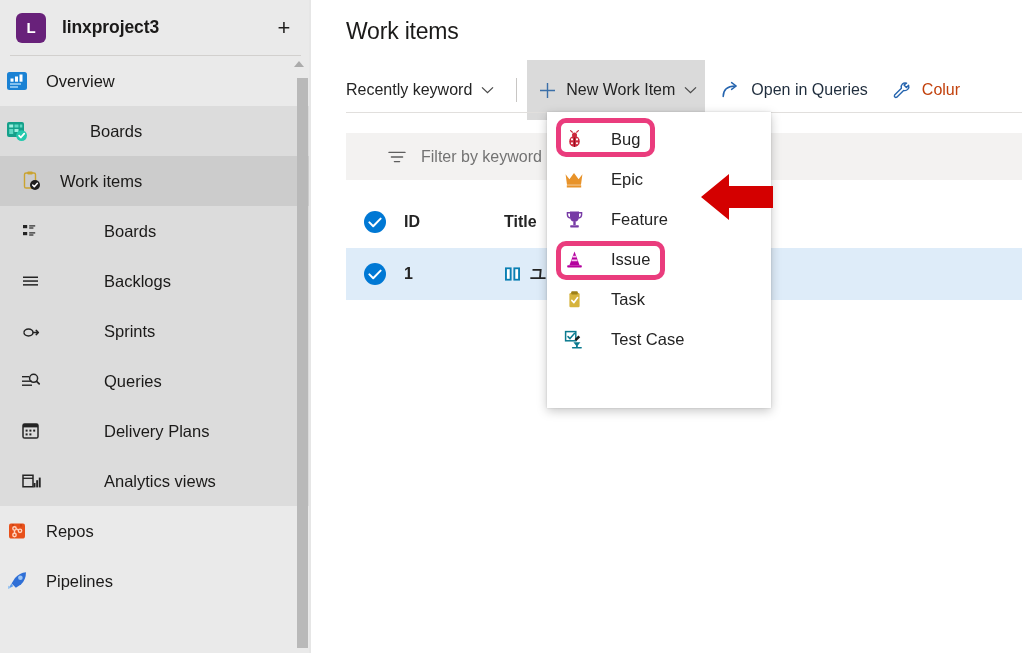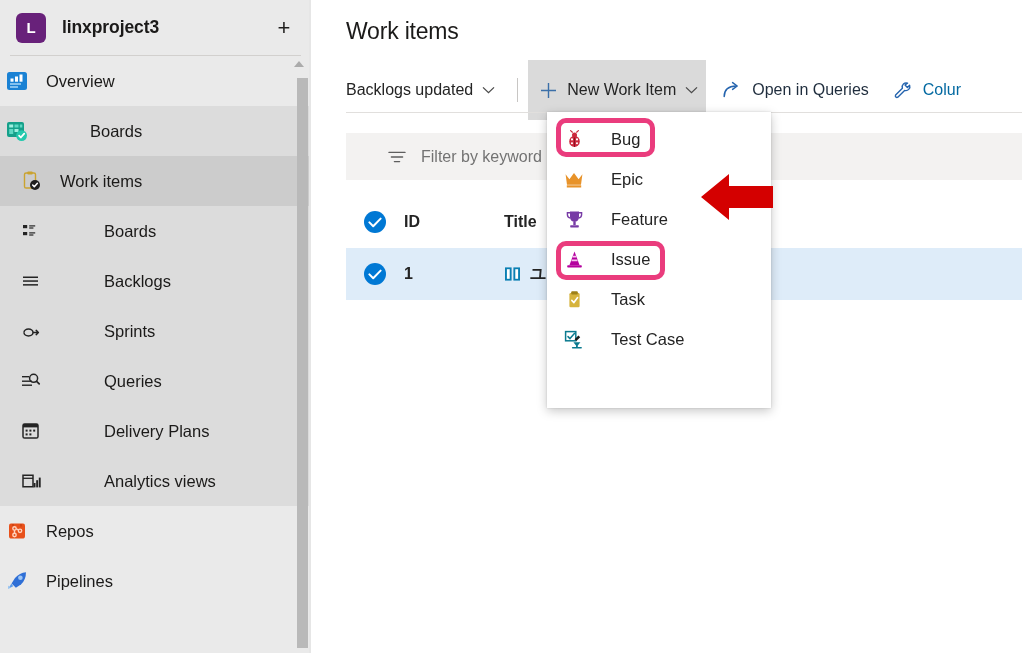--- a/index.html
+++ b/index.html
@@ -115,21 +115,21 @@
   #btn-recently-updated { padding-left: 0; }
   #toolbar-divider {
     width: 1px; height: 24px; background: #c8c6c4; margin: 0 10px 0 12px;
   }
   #btn-new-work-item {
     background: #dadada;
     height: 60px;
     padding: 0 8px 0 12px;
   }
   #btn-open-in-queries { color: #1f2d3d; margin-left: 6px; }
-  #btn-column-options { color: #0369a1; margin-left: 4px; }
+  #btn-column-options { color: #c2410c; margin-left: 4px; }
   #toolbar-underline {
     position: absolute; left: 33px; top: 112px;
     width: 676px; height: 1px; background: #e1dfdd;
   }
 
   #filter-bar {
     position: absolute; left: 33px; top: 133px;
     width: 676px; height: 47px;
     background: #f3f2f1;
     display: flex; align-items: center;
@@ -375,21 +375,21 @@
     <div id="sidebar-edge"></div>
   </div>
 
   <div id="main">
 
     <div id="page-title">Work items</div>
 
     <div id="toolbar">
 
       <div class="tb-btn" id="btn-recently-updated">
-        <span>Backlogs updated</span>
+        <span>Recently keyword</span>
         <span class="chev">
           <svg width="13" height="8" viewBox="0 0 13 8">
             <path d="M1 1.4 L6.5 6.6 L12 1.4" fill="none" stroke="#4a4a4a" stroke-width="1.3"></path>
           </svg>
         </span>
       </div>
 
       <div id="toolbar-divider"></div>
 
       <div class="tb-btn with-icon" id="btn-new-work-item">

